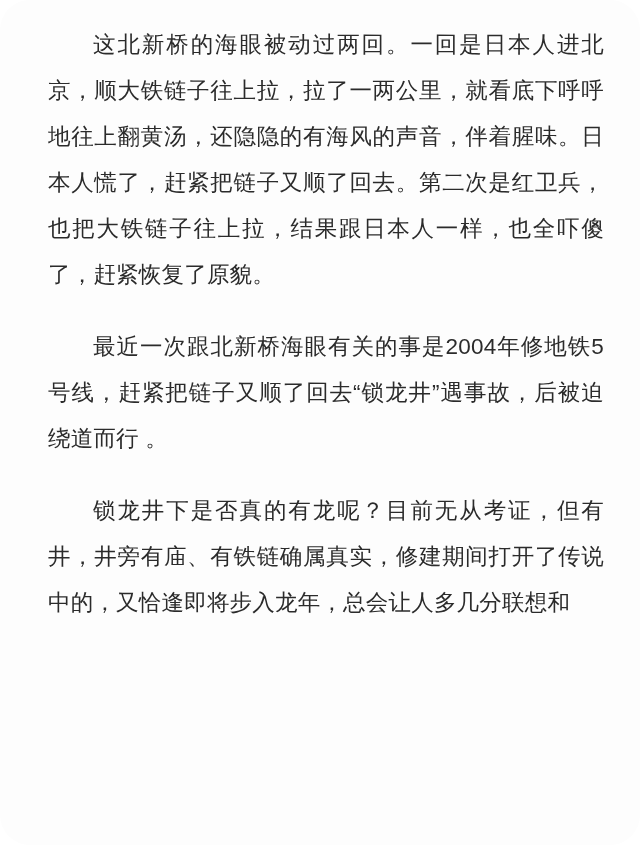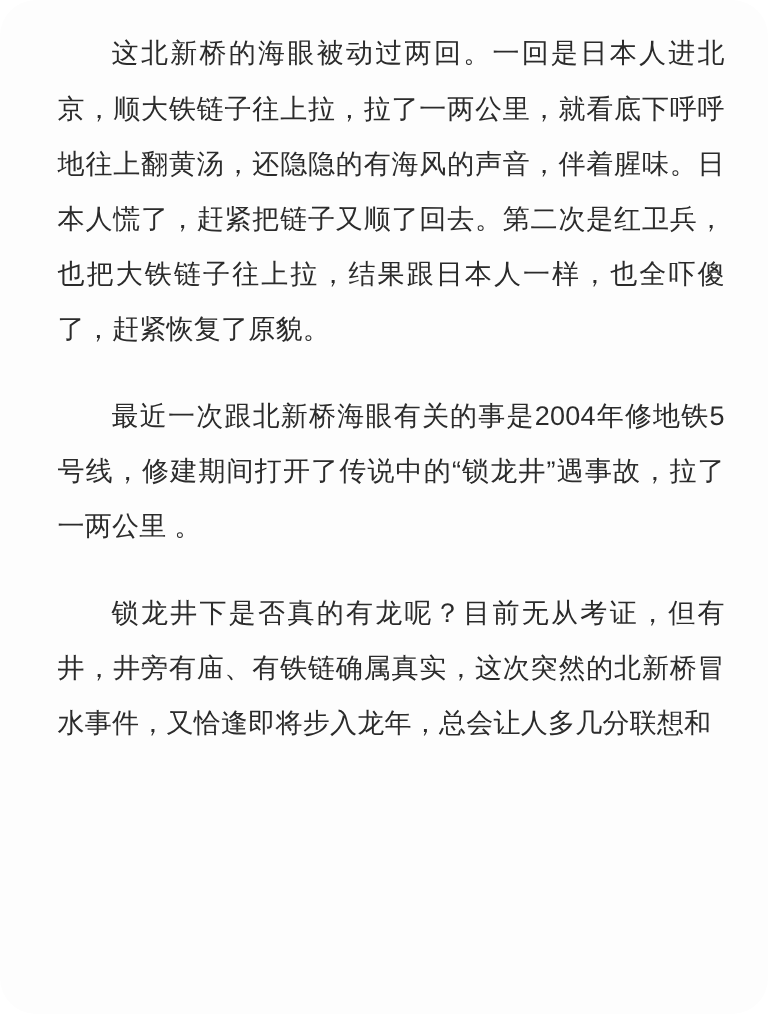--- a/index.html
+++ b/index.html
@@ -39,16 +39,16 @@
   .para:last-child {
     margin-bottom: 0;
   }
 </style>
 </head>
 <body>
 
 <div class="page">
   <div class="article">
     <p class="para">这北新桥的海眼被动过两回。一回是日本人进北京，顺大铁链子往上拉，拉了一两公里，就看底下呼呼地往上翻黄汤，还隐隐的有海风的声音，伴着腥味。日本人慌了，赶紧把链子又顺了回去。第二次是红卫兵，也把大铁链子往上拉，结果跟日本人一样，也全吓傻了，赶紧恢复了原貌。</p>
-    <p class="para">最近一次跟北新桥海眼有关的事是2004年修地铁5号线，修建期间打开了传说中的“锁龙井”遇事故，拉了一两公里 。</p>
-    <p class="para">锁龙井下是否真的有龙呢？目前无从考证，但有井，井旁有庙、有铁链确属真实，这次突然的北新桥冒水事件，又恰逢即将步入龙年，总会让人多几分联想和</p>
+    <p class="para">最近一次跟北新桥海眼有关的事是2004年修地铁5号线，赶紧把链子又顺了回去“锁龙井”遇事故，后被迫绕道而行 。</p>
+    <p class="para">锁龙井下是否真的有龙呢？目前无从考证，但有井，井旁有庙、有铁链确属真实，修建期间打开了传说中的，又恰逢即将步入龙年，总会让人多几分联想和</p>
   </div>
 </div>
 
 </body></html>

